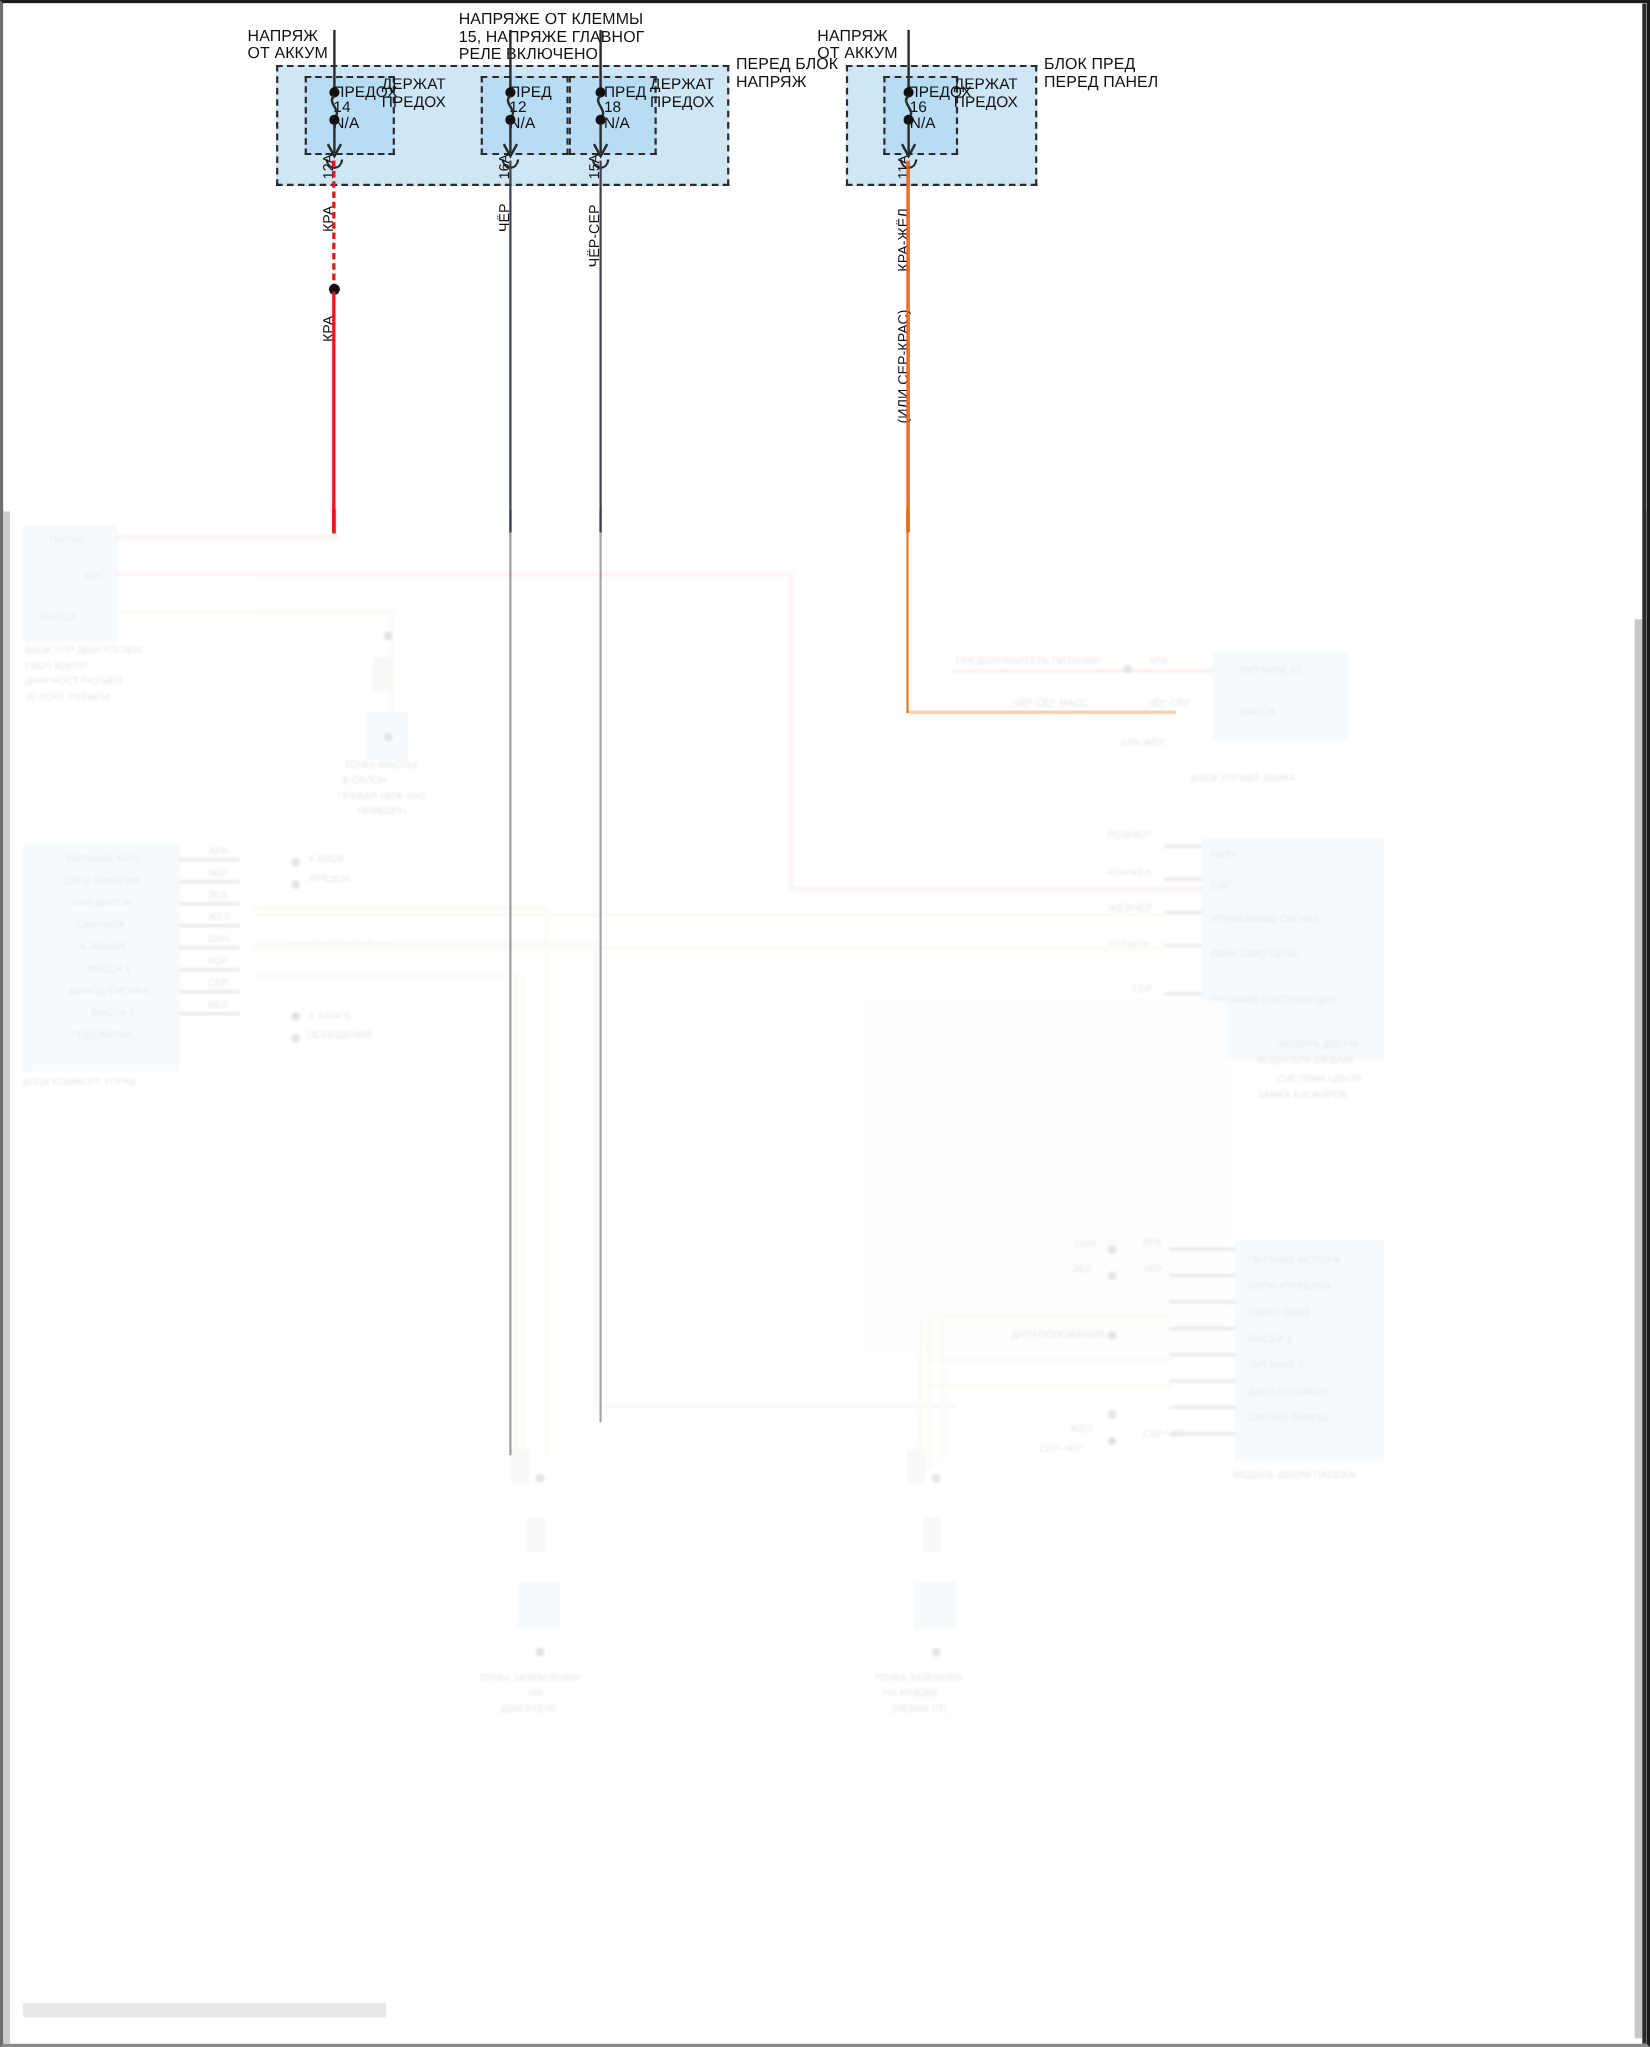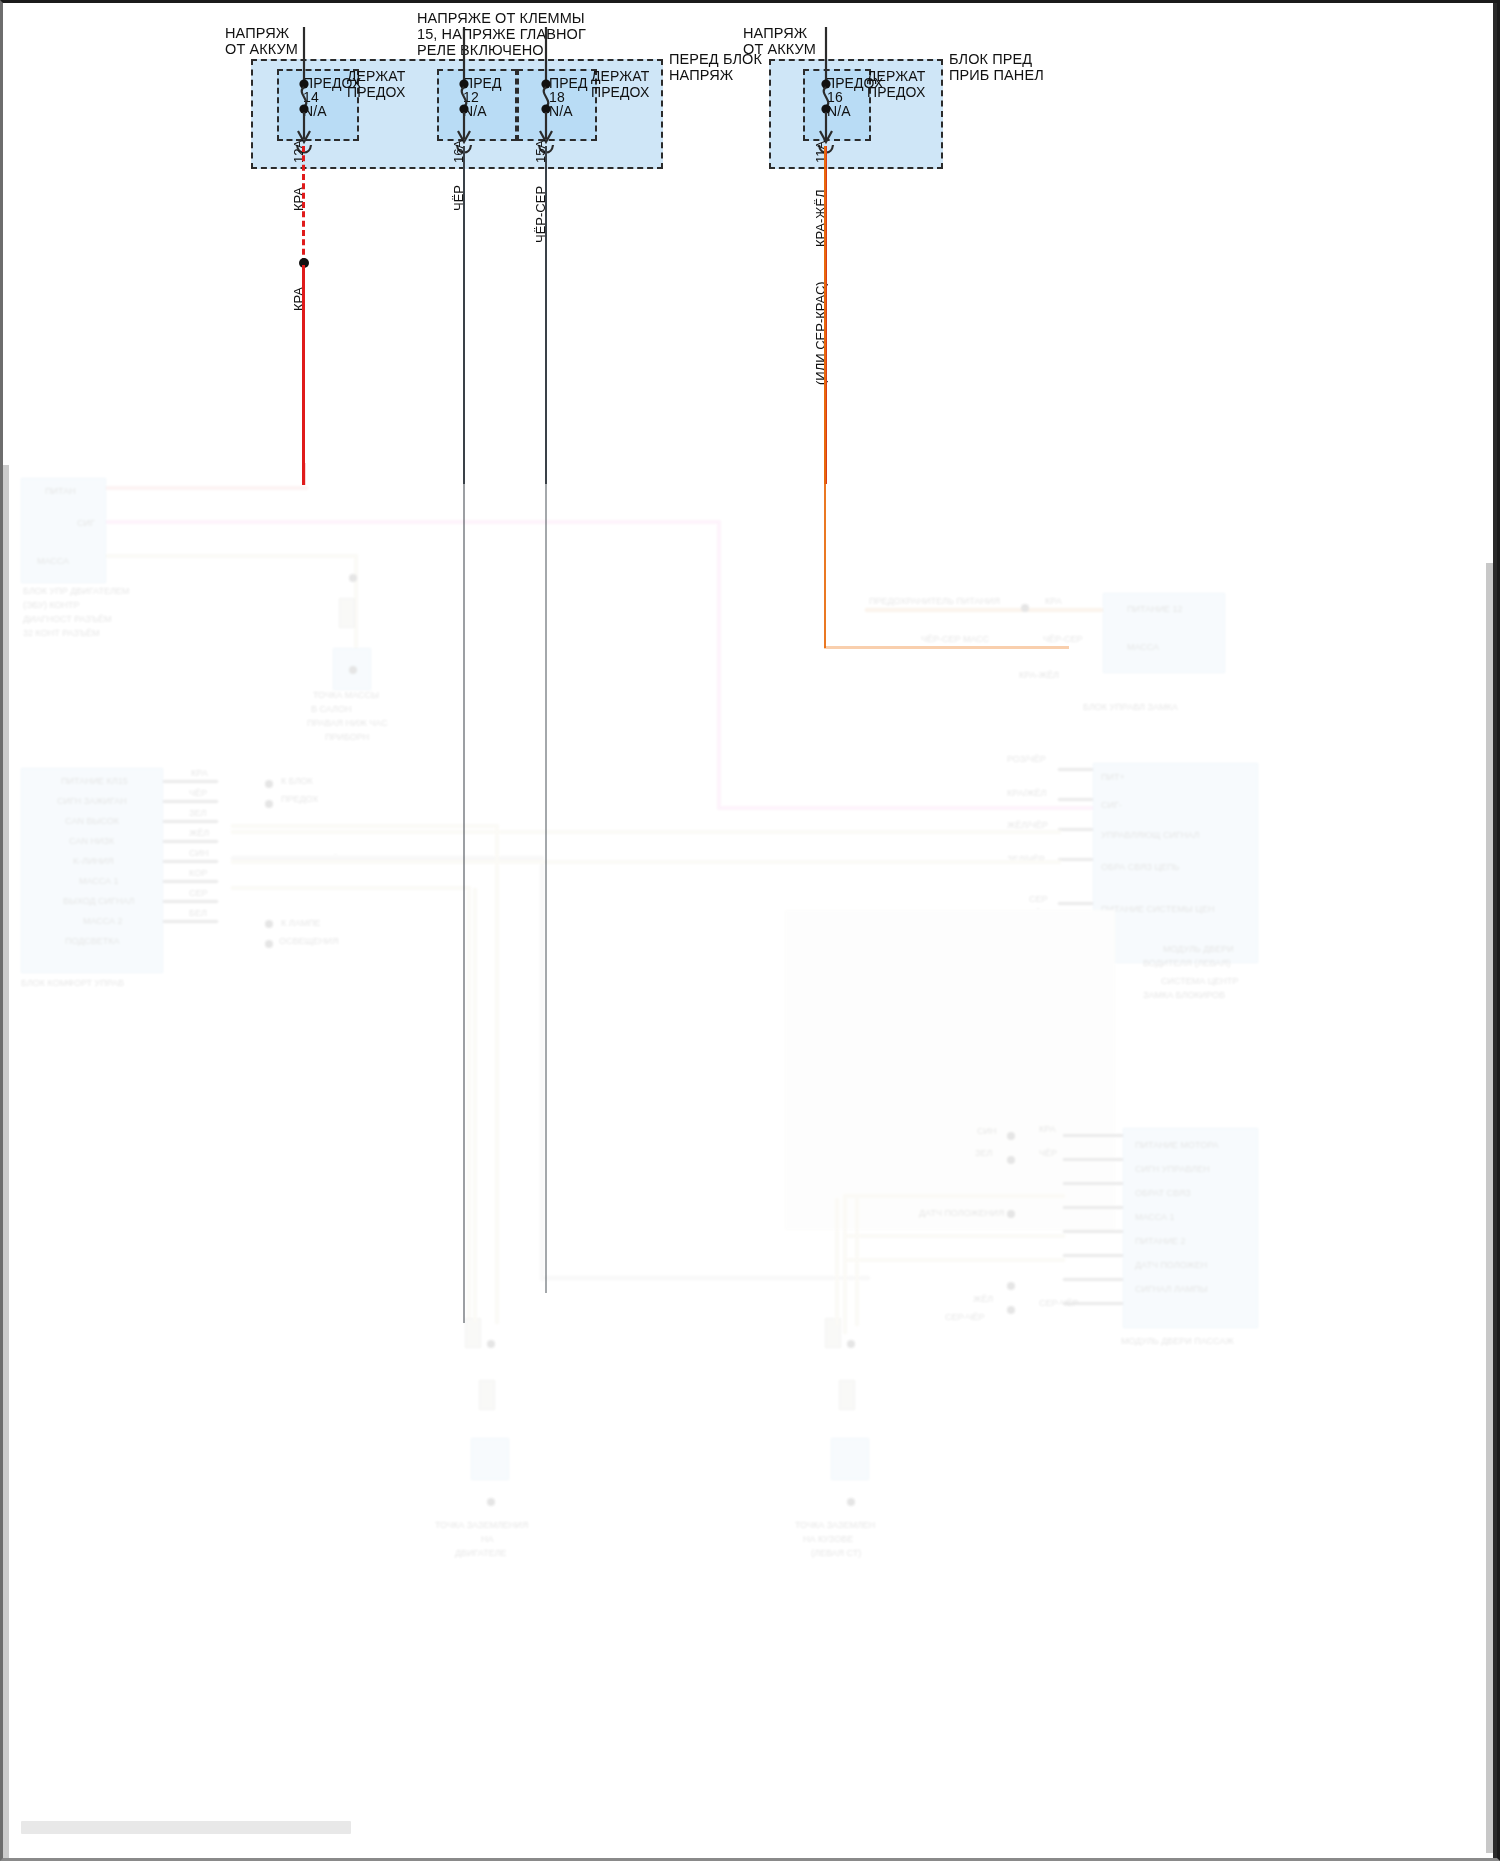--- a/index.html
+++ b/index.html
@@ -347,21 +347,21 @@
 
     <div class="holder" style="left:514px;top:66px;width:80px;height:72px;"></div>
     <div class="lbl left" style="left:546px;top:72px;width:70px;font-size:14px;">ПРЕД</div>
     <div class="lbl left" style="left:546px;top:86px;width:40px;font-size:14px;">18</div>
     <div class="lbl left" style="left:546px;top:100px;width:40px;font-size:14px;">N/A</div>
     <div class="lbl left" style="left:588px;top:65px;width:96px;font-size:14px;">ДЕРЖАТ
 ПРЕДОХ</div>
 
     <div class="block" style="left:766px;top:56px;width:174px;height:110px;"></div>
     <div class="lbl left" style="left:946px;top:48px;width:150px;">БЛОК ПРЕД
-ПРИБ ПАНЕЛ</div>
+ПЕРЕД ПАНЕЛ</div>
 
     <div class="holder" style="left:800px;top:66px;width:68px;height:72px;"></div>
     <div class="lbl left" style="left:822px;top:72px;width:80px;font-size:14px;">ПРЕДОХ</div>
     <div class="lbl left" style="left:824px;top:86px;width:40px;font-size:14px;">16</div>
     <div class="lbl left" style="left:824px;top:100px;width:40px;font-size:14px;">N/A</div>
     <div class="lbl left" style="left:864px;top:65px;width:96px;font-size:14px;">ДЕРЖАТ
 ПРЕДОХ</div>
 
     <svg class="fuse-sym" style="left:286px;top:24px;" width="30" height="144" viewBox="0 0 30 144">
       <line x1="15" y1="0" x2="15" y2="56" stroke="#2b2b2b" stroke-width="2.2"></line>

